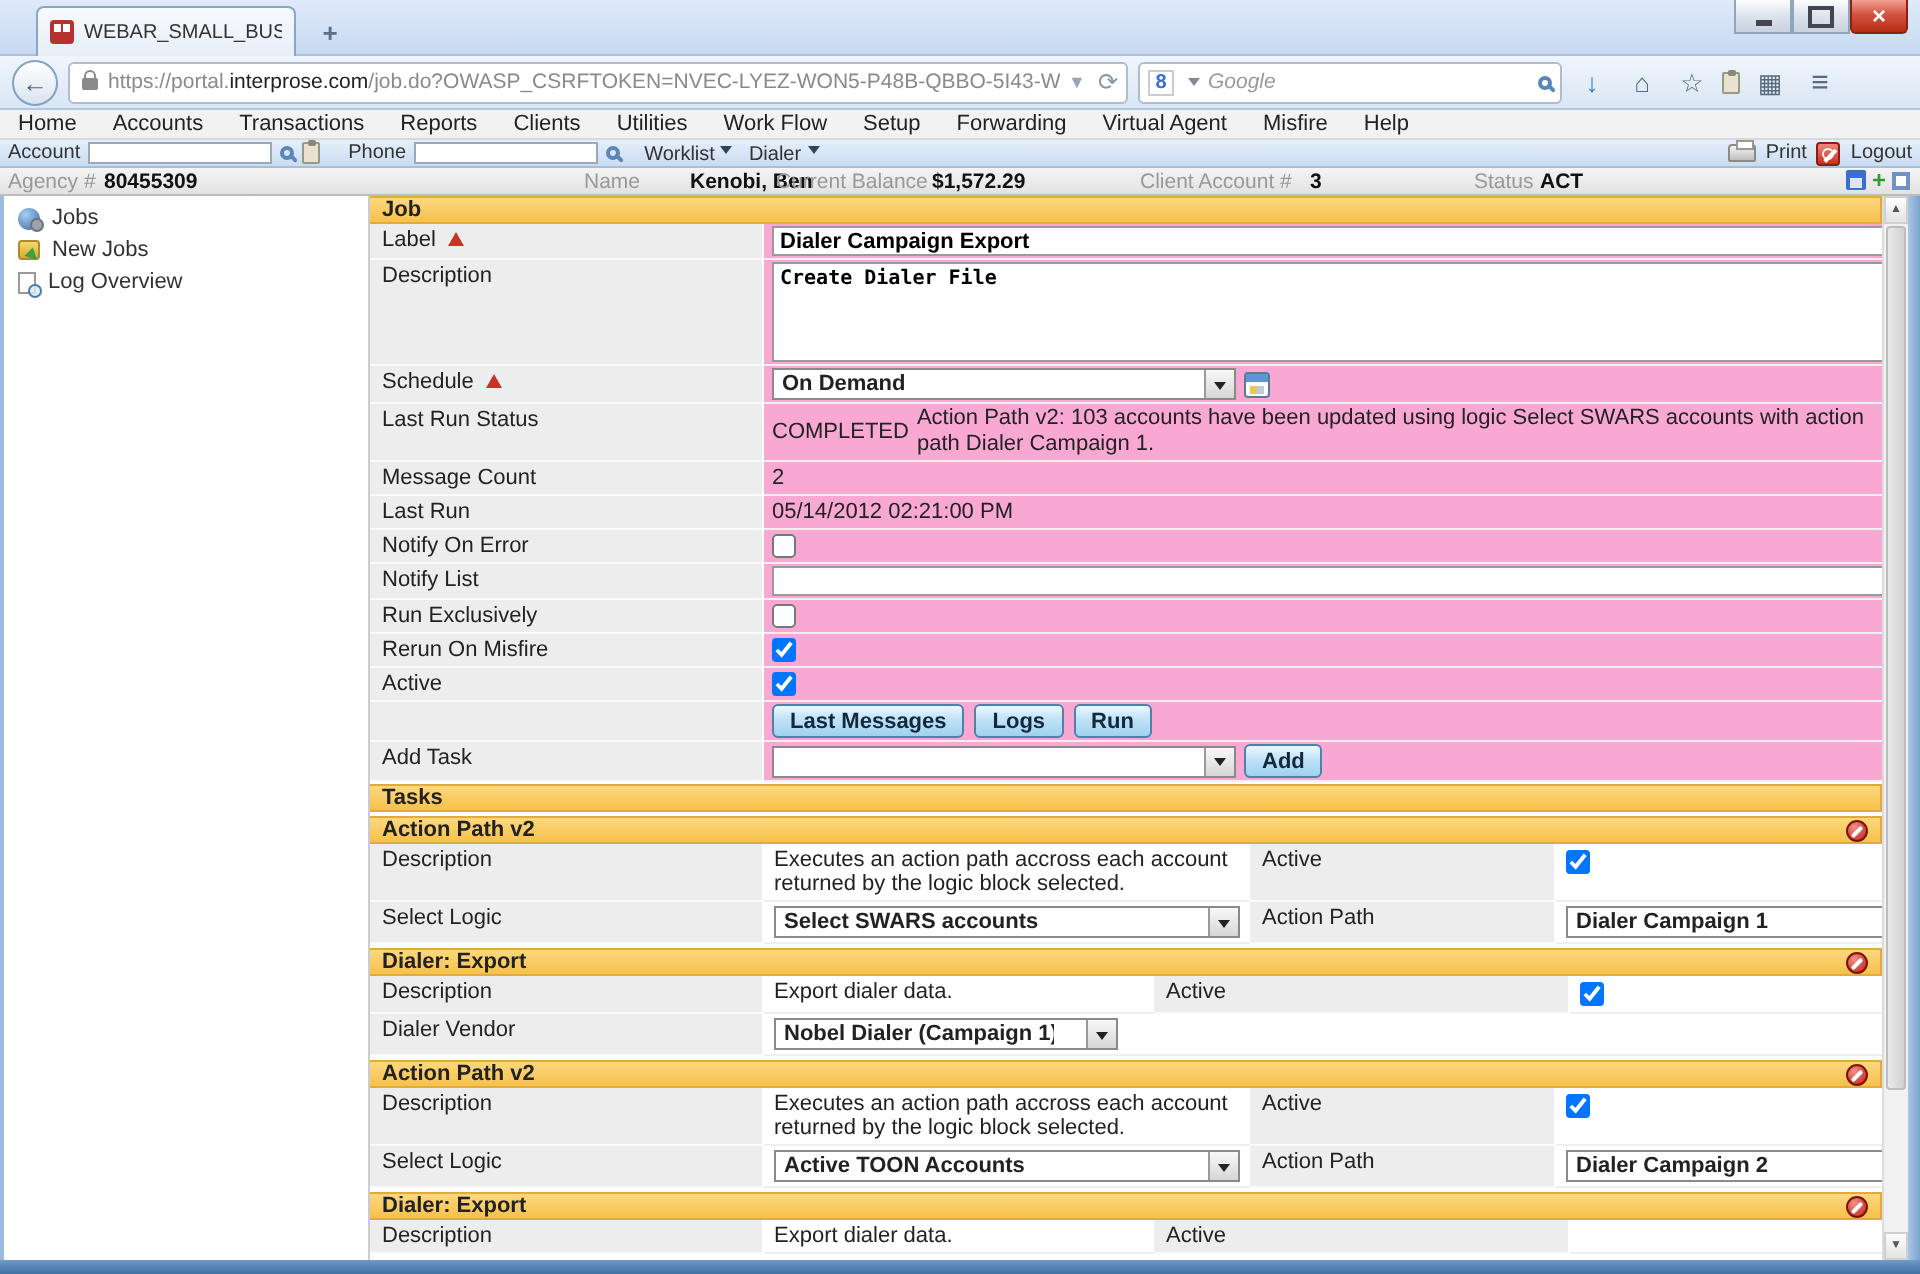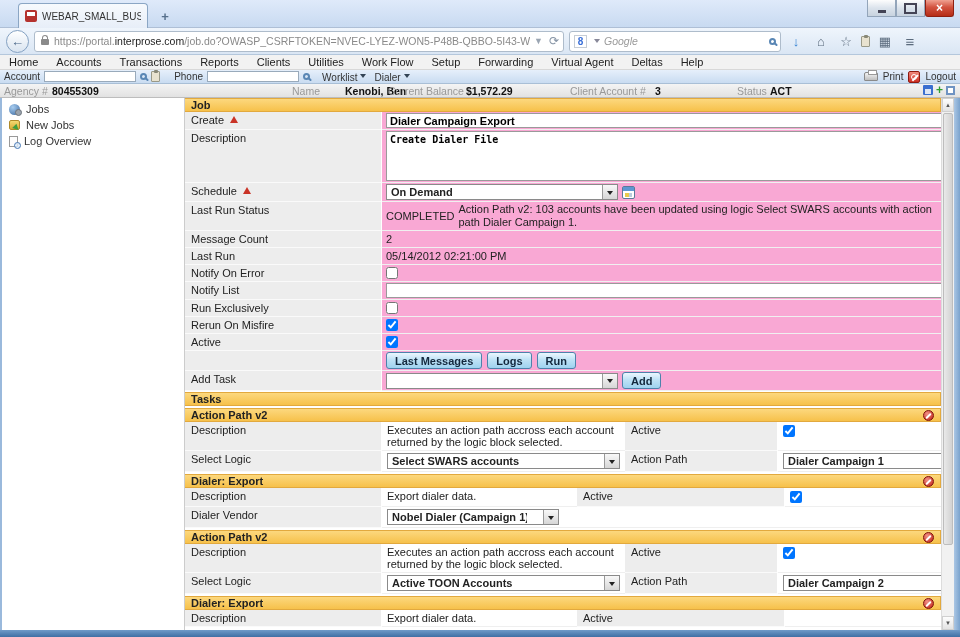--- a/index.html
+++ b/index.html
@@ -199,21 +199,21 @@
   <span>Home</span>
   <span>Accounts</span>
   <span>Transactions</span>
   <span>Reports</span>
   <span>Clients</span>
   <span>Utilities</span>
   <span>Work Flow</span>
   <span>Setup</span>
   <span>Forwarding</span>
   <span>Virtual Agent</span>
-  <span>Deltas</span>
+  <span>Misfire</span>
   <span>Help</span>
 </div>
 
 <div class="quickbar">
   <span>Account</span>
   <input type="text" style="">
   <span class="icon-search"></span>
   <span class="icon-clipboard"></span>
   <span style="margin-left:10px;">Phone</span>
   <input type="text" style="">
@@ -263,21 +263,21 @@
   </div>
 
   <div class="main">
     <div style="margin-right:13px;">
       <div class="sec-header">
           <span>Job</span>
         </div>
 
       <div class="jform">
         <div class="f-label">
-            <span>Create</span>
+            <span>Label</span>
             <span class="req"></span>
           </div>
         <div class="f-value">
             <input class="txt-input" value="Dialer Campaign Export" style="">
           </div>
 
         <div class="f-label">
             <span>Description</span>
           </div>
         <div class="f-value" style="align-items:flex-start;">

